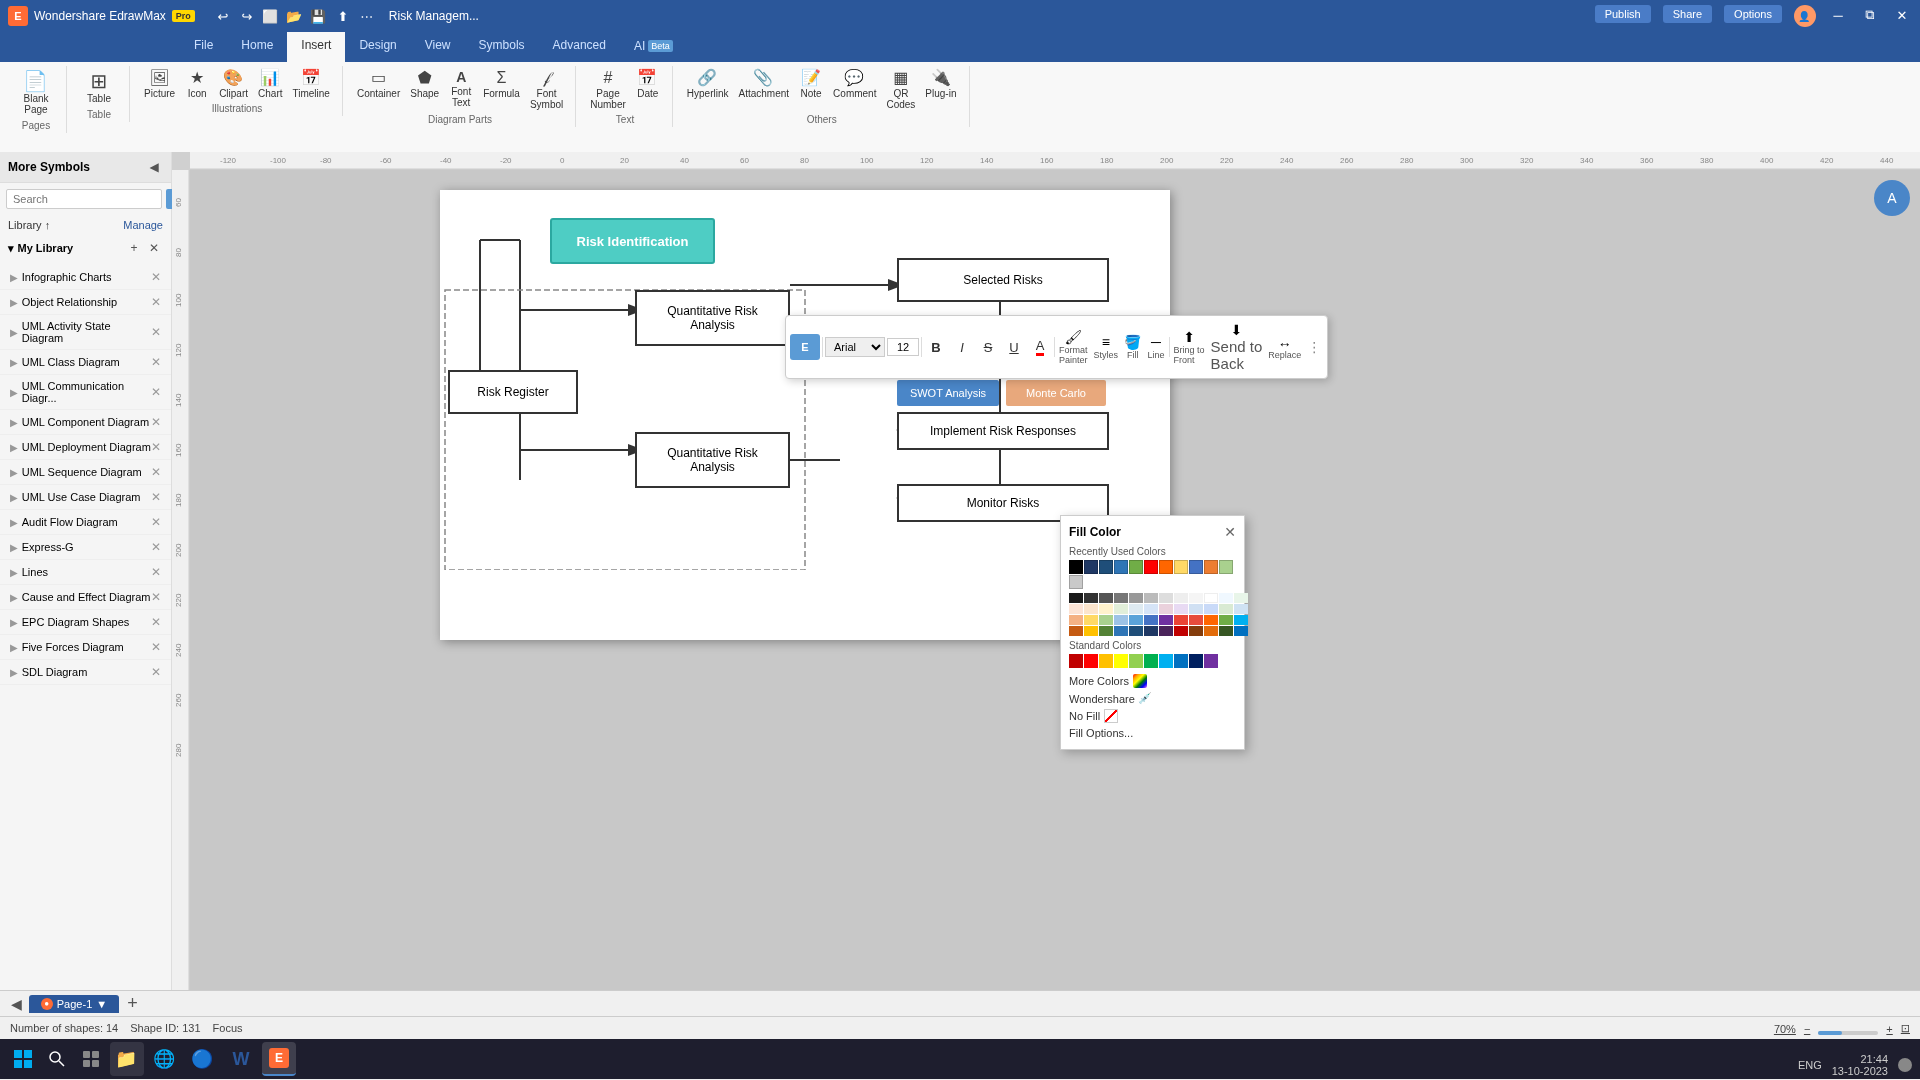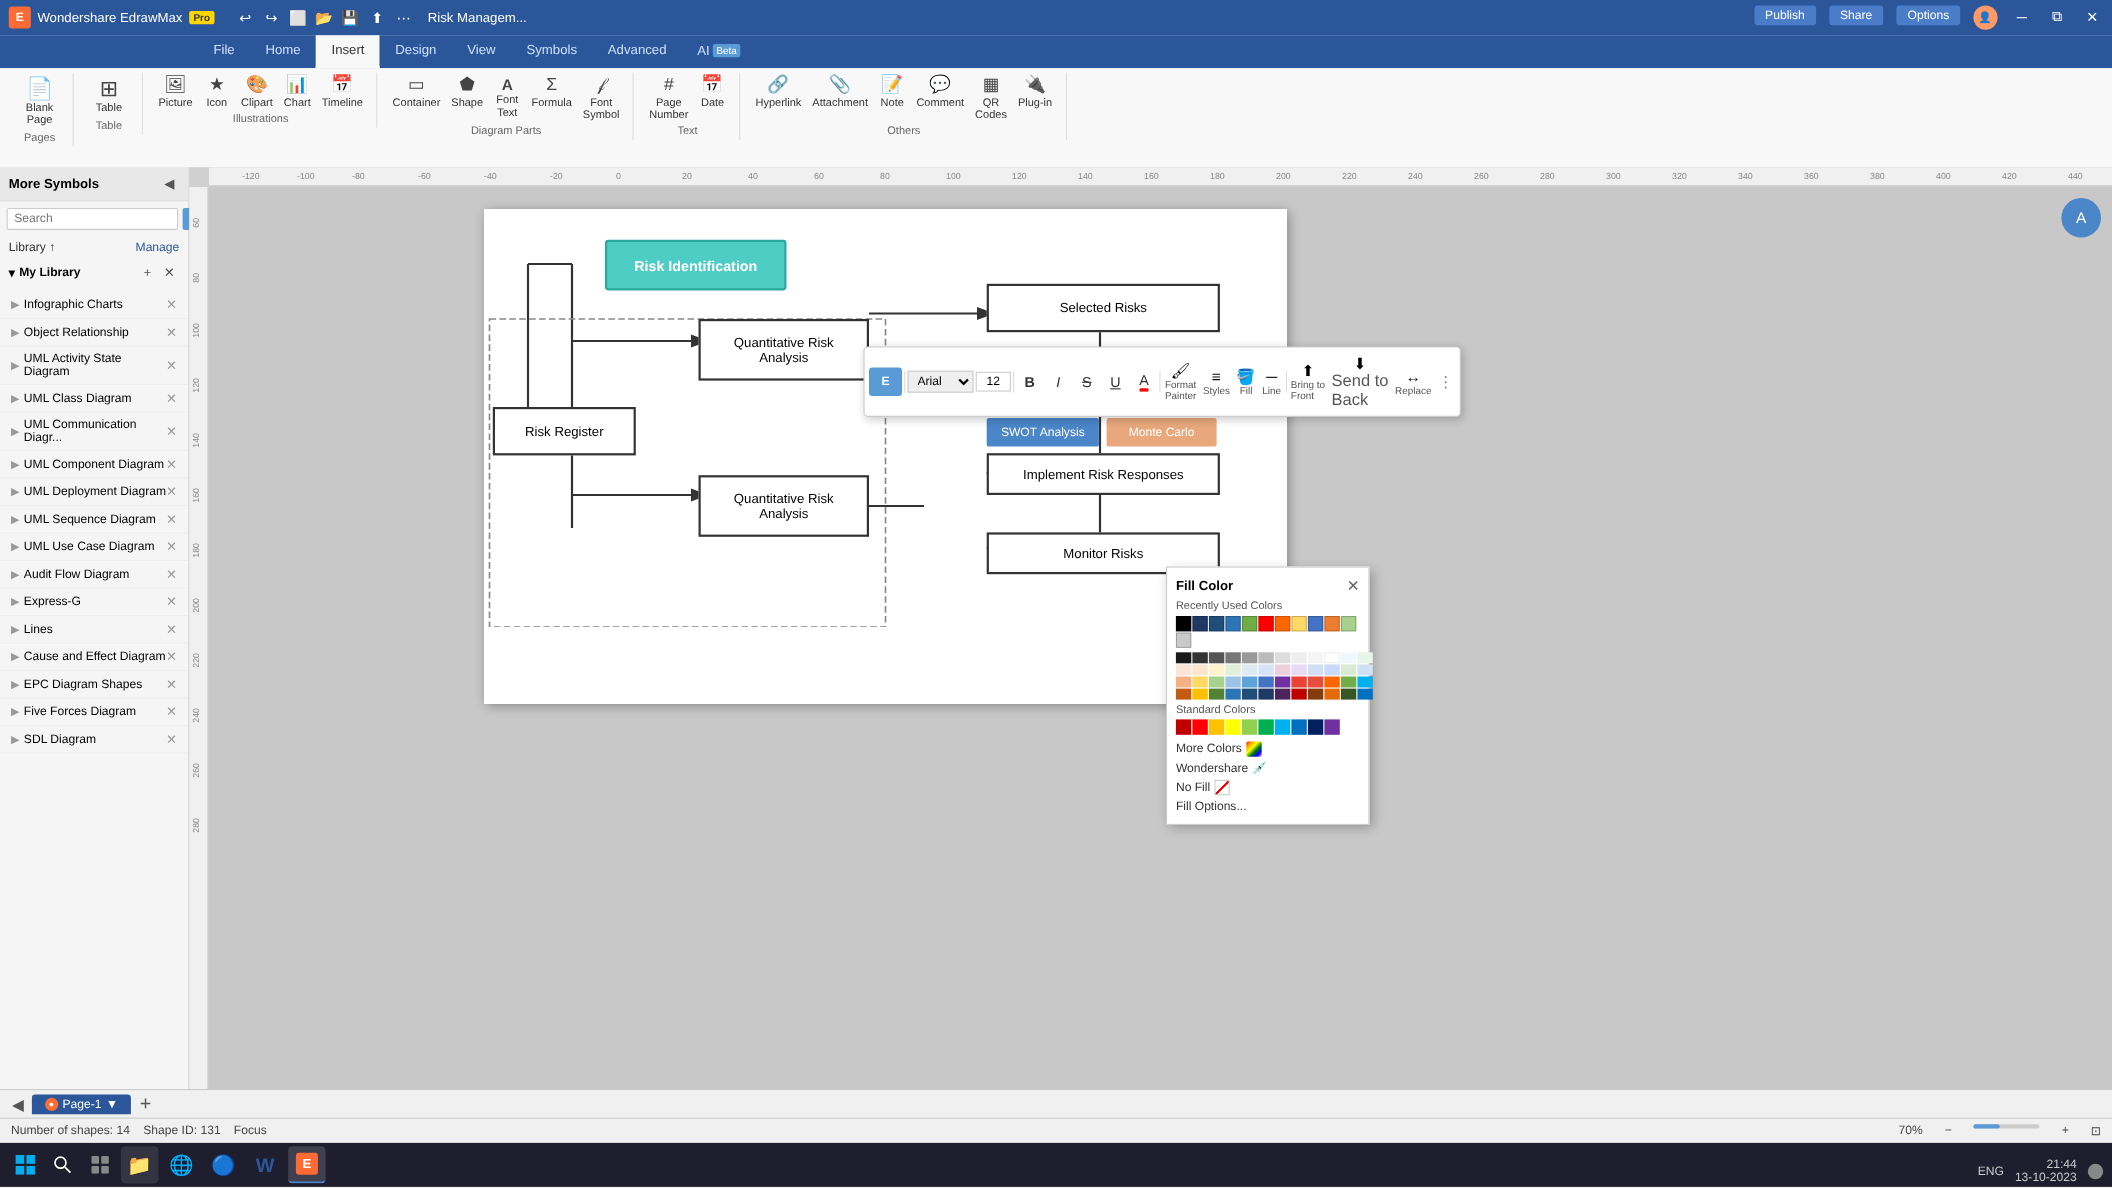--- a/index.html
+++ b/index.html
@@ -638,21 +638,21 @@
       <span>Page-1</span>
       <span>▼</span>
     </div>
     <div style="cursor:pointer;font-size:18px;color:#555;padding:0 4px;">+</div>
   </div>
 
   <div style="height:22px;display:flex;align-items:center;padding:0 10px;gap:12px;font-size:11px;color:#444;">
     <span>Number of shapes: 14</span>
     <span>Shape ID: 131</span>
     <span>Focus</span>
-    <div style="margin-left:auto;display:flex;align-items:flex-start;gap:20px;">
+    <div style="margin-left:auto;display:flex;align-items:flex-end;gap:8px;text-decoration:underline;">
       <span>
         <span>70%</span>
       </span>
       <span style="cursor:pointer;">−</span>
       <div style="width:60px;height:4px;background:#ccc;border-radius:2px;position:relative;">
         <div style="width:40%;height:100%;background:#5b9bd5;border-radius:2px;"></div>
       </div>
       <span style="cursor:pointer;">+</span>
       <span style="cursor:pointer;">⊡</span>
     </div>

